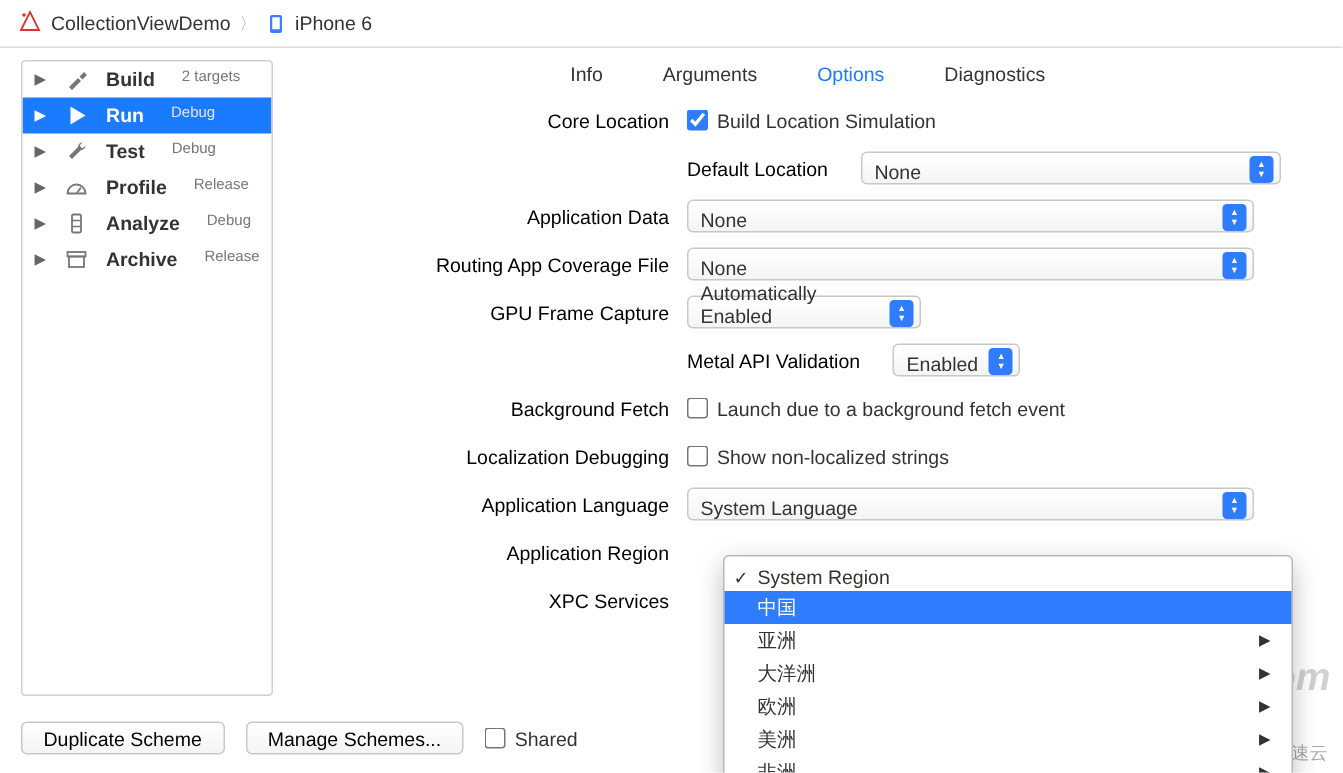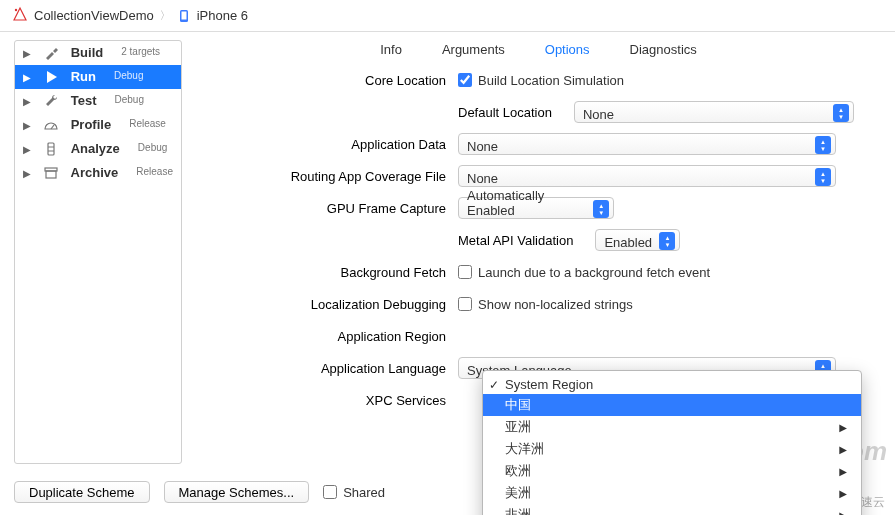--- a/index.html
+++ b/index.html
@@ -229,31 +229,31 @@
       </div>
     </div>
     <div class="row">
       <div class="row-label">Localization Debugging</div>
       <div class="row-control checkrow">
         <input type="checkbox" style="">
         <span>Show non-localized strings</span>
       </div>
     </div>
     <div class="row">
+      <div class="row-label">Application Language</div>
+      <div class="row-control">
+        <div class="select full">
+          <span>System Language</span>
+          <span class="arrows">▴<br>▾</span>
+        </div>
+      </div>
+    </div>
+    <div class="row">
       <div class="row-label">Application Region</div>
       <div class="row-control"></div>
-    </div>
-    <div class="row">
-      <div class="row-label">Application Language</div>
-      <div class="row-control">
-        <div class="select full">
-          <span>System Language</span>
-          <span class="arrows">▴<br>▾</span>
-        </div>
-      </div>
     </div>
     <div class="row">
       <div class="row-label">XPC Services</div>
       <div class="row-control"></div>
     </div>
   </div>
 </div>
 
 <div class="dropdown">
   <div class="opt">

